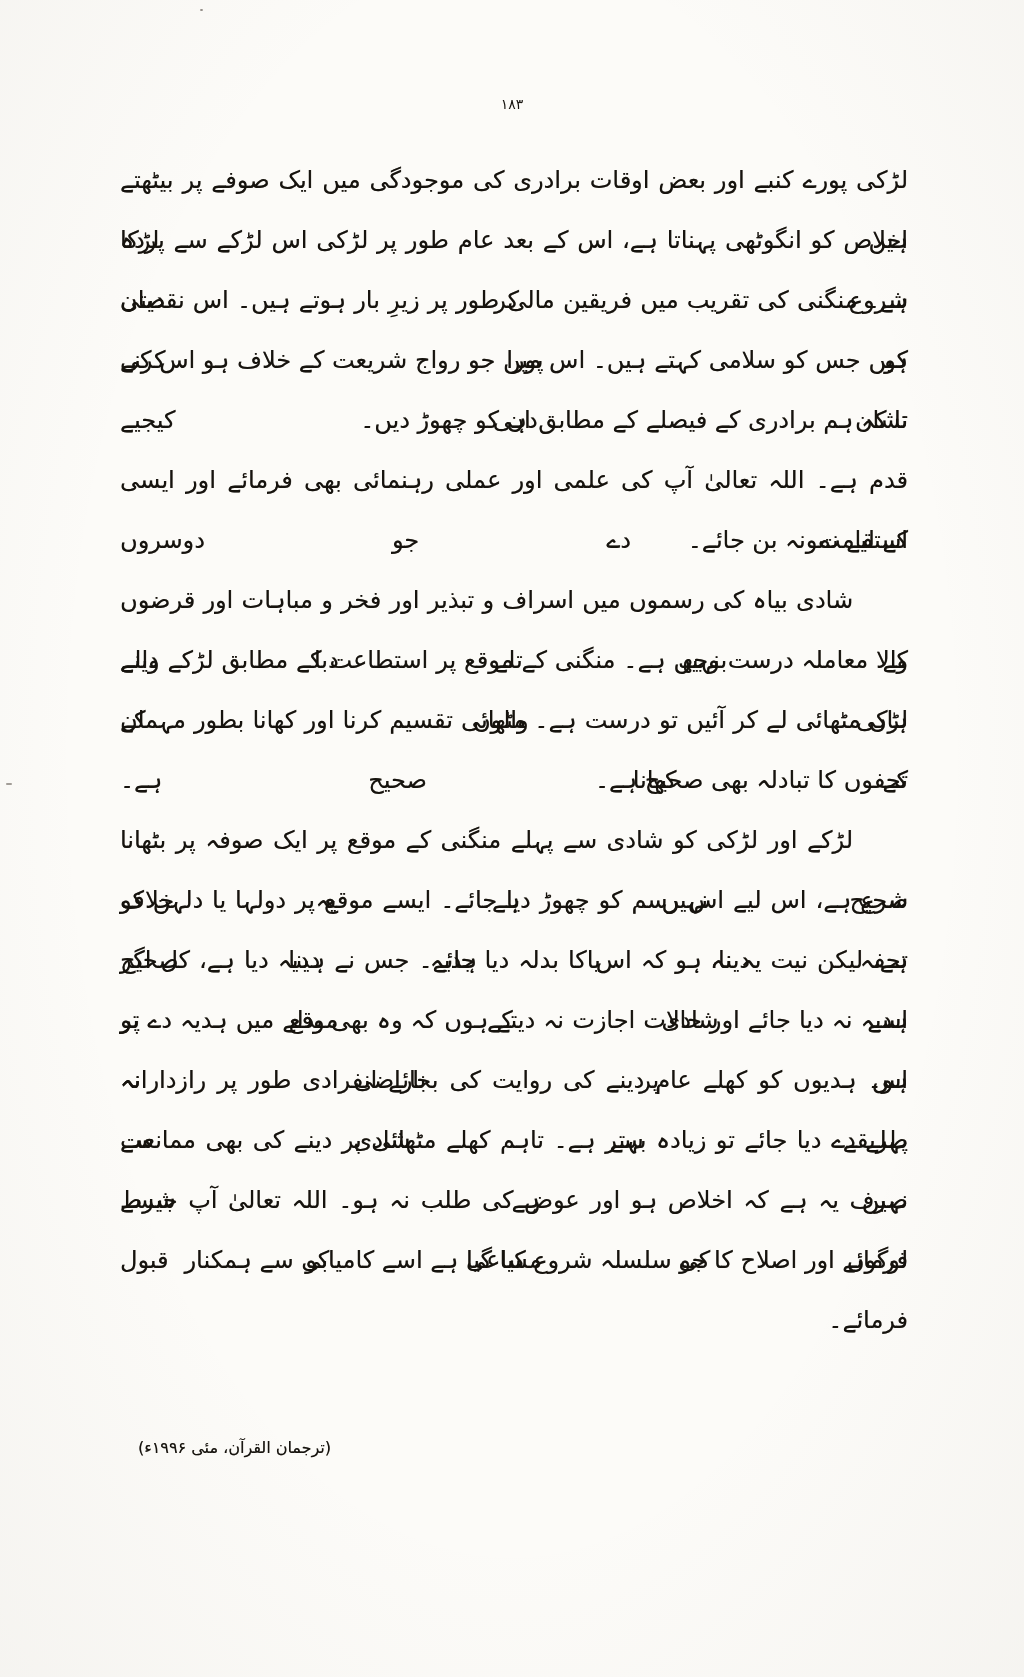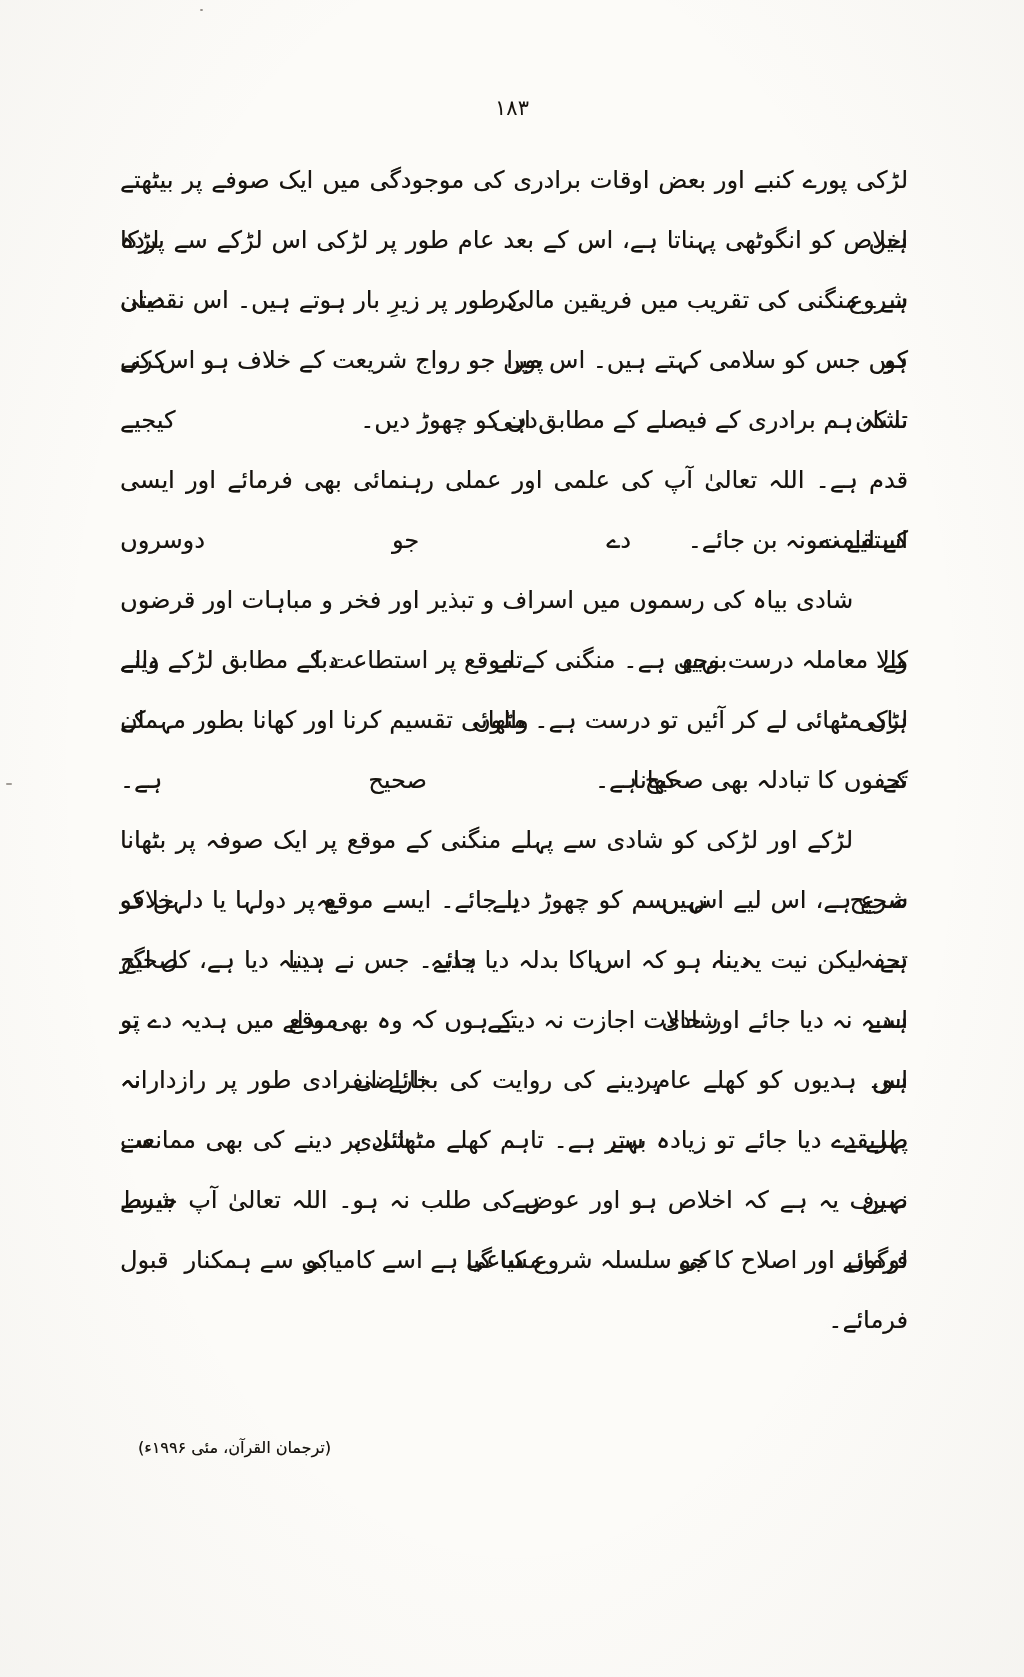--- a/index.html
+++ b/index.html
@@ -21,21 +21,21 @@
     inset: 0;
     background:
       radial-gradient(ellipse at 50% 45%, rgba(255,255,255,0.0) 60%, rgba(120,110,95,0.05) 100%);
   }
   .page-number {
     position: absolute;
     top: 96px;
     left: 0;
     width: 100%;
     text-align: center;
-    font-size: 21px;
+    font-size: 14px;
     letter-spacing: 3px;
     direction: rtl;
   }
   .text-block {
     position: absolute;
     top: 150px;
     right: 116px;
     width: 788px;
     direction: rtl;
   }

